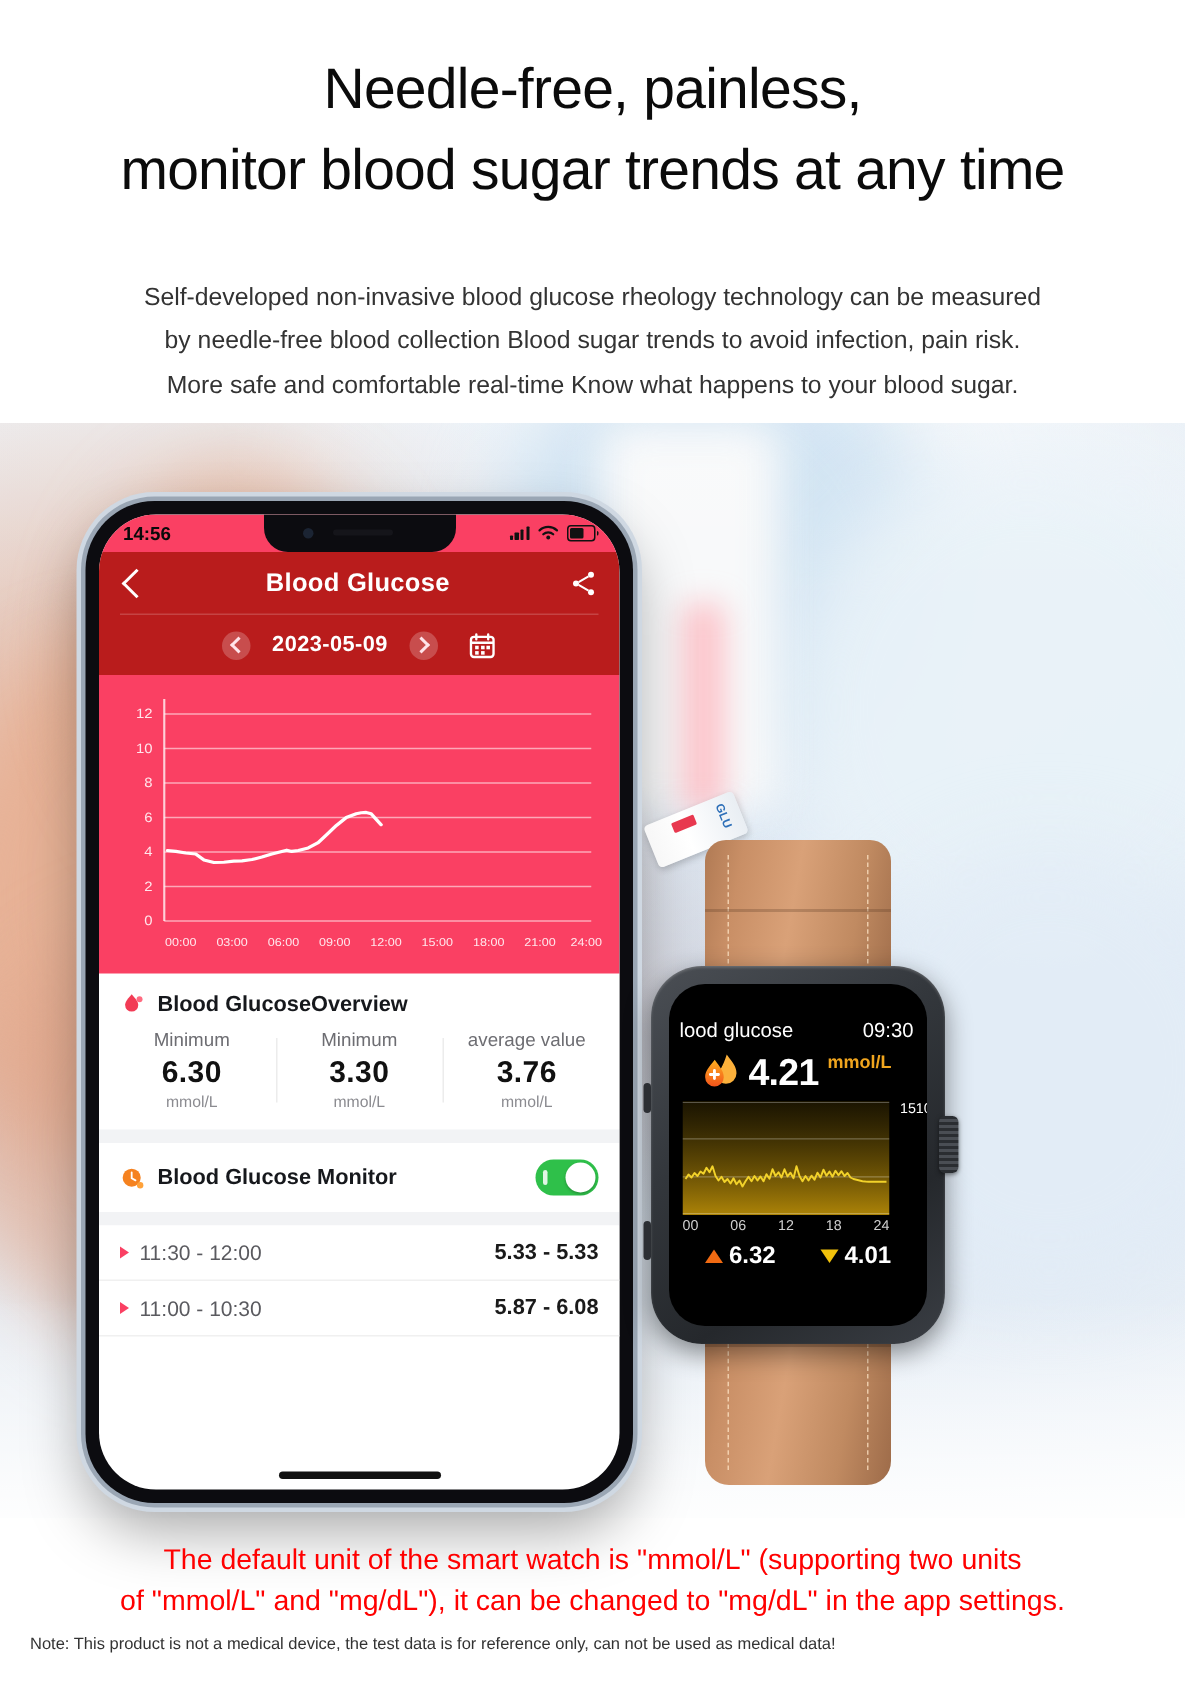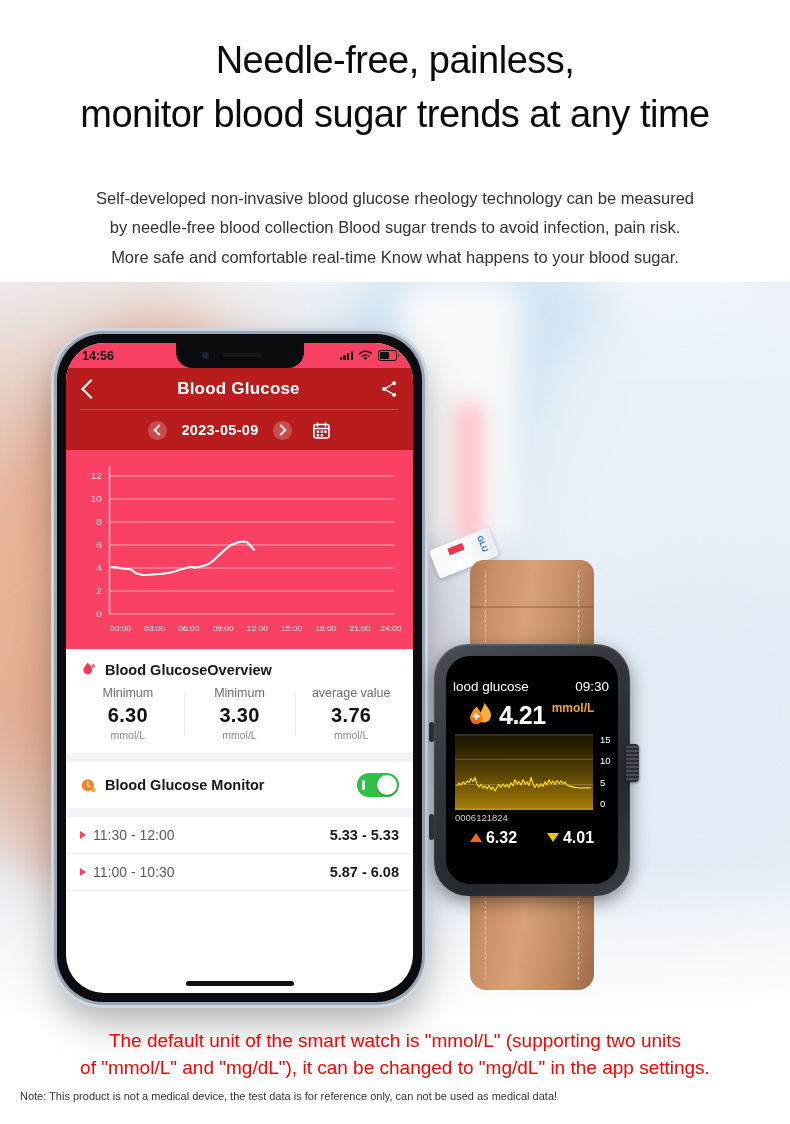--- a/index.html
+++ b/index.html
@@ -156,23 +156,23 @@
     background:#000;overflow:hidden;padding:24px 9px;box-sizing:border-box;color:#fff;
   }
   .w-top{display:flex;align-items:center;justify-content:space-between;font-size:13.5px;line-height:1;}
   .w-title{font-size:13.5px;color:#fff;white-space:nowrap;margin-left:-2px;}
   .w-time{font-size:13.5px;color:#fff;}
   .w-main{display:flex;gap:6px;margin:7px 0 4px;padding-left:12px;}
   .w-val{font-size:25px;font-weight:700;color:#fff;letter-spacing:-.5px;}
   .w-unit{font-size:12px;color:#f0a51e;font-weight:600;}
   .w-chart{position:relative;display:flex;}
   .w-chart svg{display:block;}
-  .w-yaxis{display:flex;flex-direction:column;justify-content:space-between;
+  .w-yaxis{display:flex;flex-direction:row;justify-content:space-between;
     font-size:9.5px;color:#fff;padding:0 0 0 5px;height:76px;}
-  .w-xaxis{display:flex;justify-content:flex-start;font-size:9.5px;color:#cfcfcf;
+  .w-xaxis{display:flex;justify-content:space-between;font-size:9.5px;color:#cfcfcf;
     width:138px;margin-top:2px;padding-right:2px;}
   .w-bot{display:flex;justify-content:space-around;align-items:center;margin-top:6px;font-size:16px;font-weight:700;}
   .w-bot .item{display:flex;align-items:center;gap:4px;}
   .up{width:0;height:0;border-left:6px solid transparent;border-right:6px solid transparent;border-bottom:9px solid #f06a12;}
   .down{width:0;height:0;border-left:6px solid transparent;border-right:6px solid transparent;border-top:9px solid #f2c20b;}
 
   .teststrip{position:absolute;left:20px;top:-22px;width:64px;height:30px;
     background:linear-gradient(90deg,#f7f7f7 0%,#ffffff 40%,#e9eef3 100%);
     transform:rotate(-22deg);border-radius:3px;box-shadow:0 2px 5px rgba(0,0,0,.2);}
   .teststrip .band{position:absolute;left:18px;top:5px;width:16px;height:7px;background:#e8384f;border-radius:1px;}

